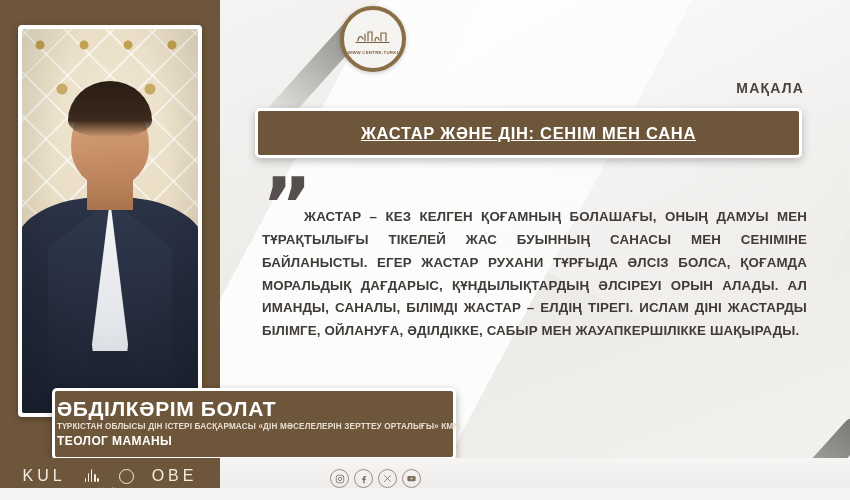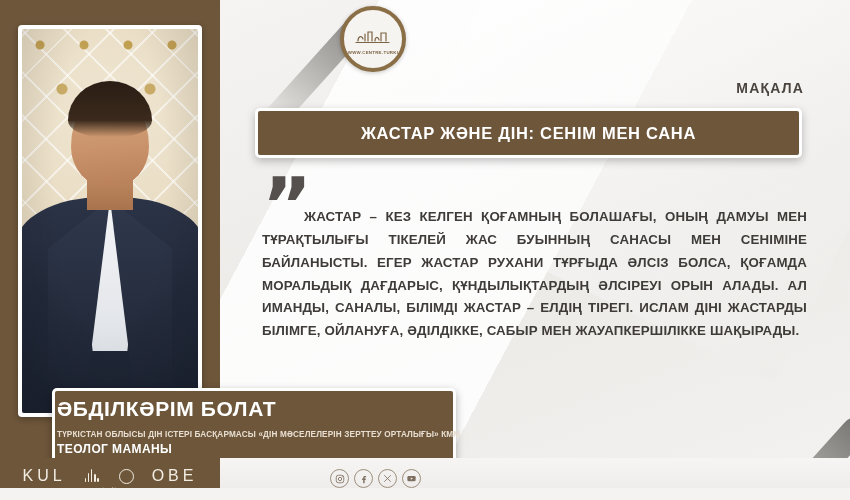--- a/index.html
+++ b/index.html
@@ -110,21 +110,21 @@
     background:#6d563a;border:3px solid #ffffff;border-radius:5px;
     box-shadow:0 3px 9px rgba(0,0,0,.3);
     padding:7px 14px 9px 2px;box-sizing:border-box;
   }
   .name-banner .person-name{
     color:#ffffff;font-size:21px;font-weight:bold;letter-spacing:.6px;
     line-height:1.05;white-space:nowrap;
   }
   .name-banner .org-line{
     color:#e7ded1;font-size:8.2px;font-weight:bold;letter-spacing:.15px;
-    margin-top:10px;white-space:nowrap;
+    margin-top:2px;white-space:nowrap;
   }
   .name-banner .role{
     color:#ffffff;font-size:12px;font-weight:bold;letter-spacing:.4px;margin-top:3px;
   }
 
   
   .badge{
     position:absolute;left:340px;top:6px;width:66px;height:66px;border-radius:50%;
     background:#f6f4f1;border:4px solid #8a6e46;box-sizing:border-box;
     display:flex;flex-direction:column;align-items:center;justify-content:center;
@@ -144,21 +144,21 @@
   }
 
   
   .title-bar{
     position:absolute;left:255px;top:108px;width:547px;height:50px;
     background:#6d563a;border:3px solid #ffffff;border-radius:5px;box-sizing:border-box;
     display:flex;align-items:center;justify-content:center;
     box-shadow:0 3px 8px rgba(0,0,0,.25);
   }
   .title-bar .title-text{
-    color:#ffffff;font-size:16.5px;font-weight:bold;letter-spacing:.7px;text-align:center;
+    color:#ffffff;font-size:16.5px;font-weight:bold;letter-spacing:.7px;text-align:center;text-decoration:underline;
   }
 
   
   .quote-mark{
     position:absolute;left:262px;top:168px;
     color:#55504e;font-family:"DejaVu Sans", sans-serif;
     font-size:76px;font-weight:bold;line-height:1;letter-spacing:-2px;
     user-select:none;
   }
 

